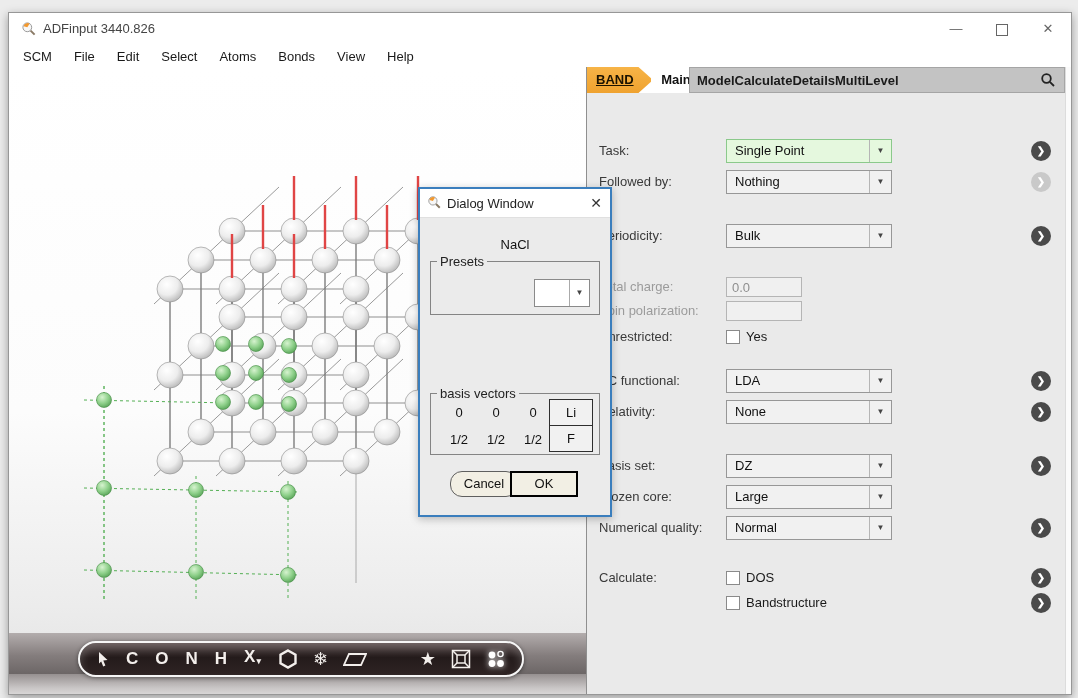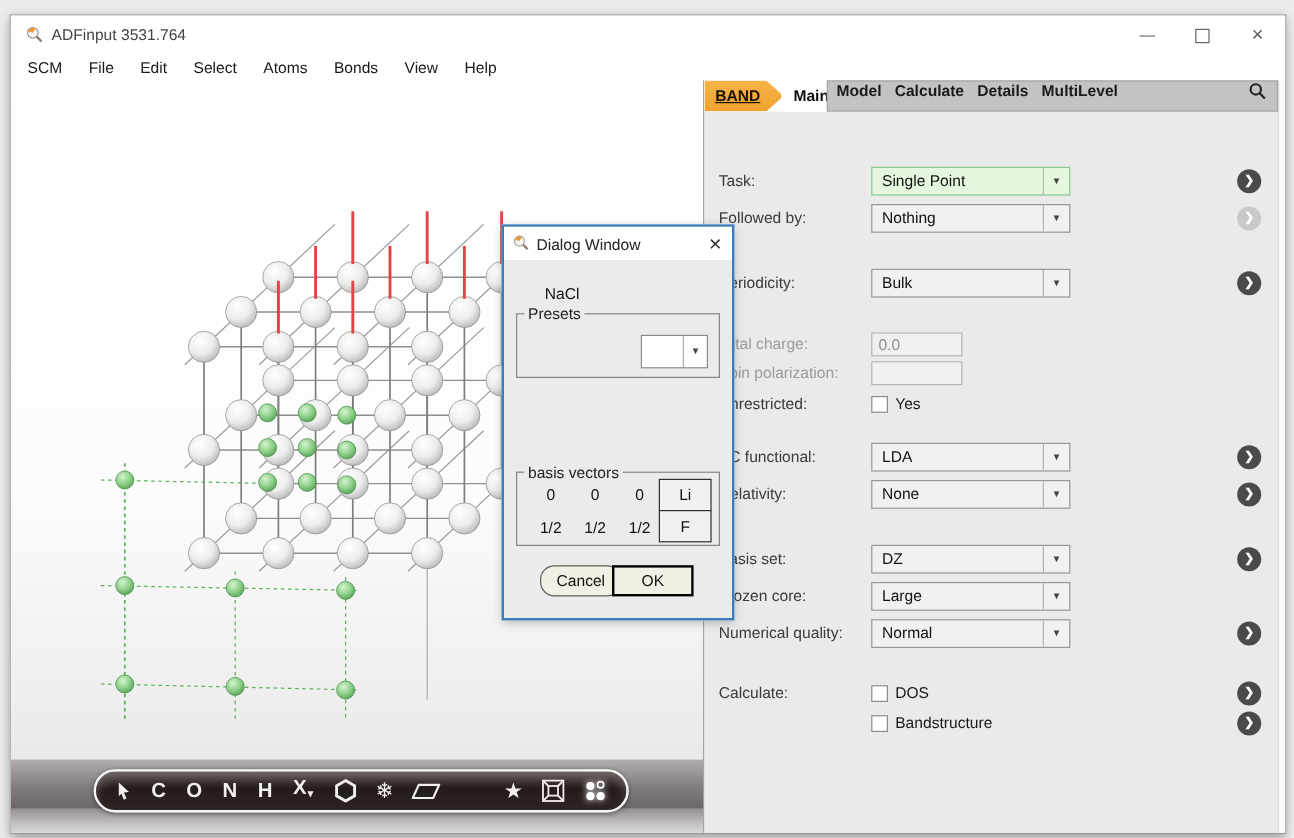--- a/index.html
+++ b/index.html
@@ -41,22 +41,22 @@
   .scrollbar{position:absolute;left:1056px;top:54px;width:6px;height:627px;background:#fbfbfb;
     border-left:1px solid #dcdcdc;box-sizing:border-box;}
   .tabrow{position:absolute;left:0;top:0;width:100%;height:26px;background:#fff;}
   .band-tab{position:absolute;left:0;top:0;width:66px;height:26px;line-height:26px;
     background:linear-gradient(180deg,#f7b447 0%,#efa22f 100%);
     clip-path:polygon(0 0,78% 0,100% 50%,78% 100%,0 100%);
     font-weight:bold;font-size:13px;color:#1a1200;padding-left:9px;box-sizing:border-box;text-decoration:underline;}
   .main-tab{position:absolute;left:64px;top:0;width:50px;height:26px;line-height:26px;background:#fff;
     font-weight:bold;font-size:13px;color:#111;text-align:center;border-right:1px solid #bbb;}
   .graystrip{position:absolute;left:102px;top:0;width:376px;height:26px;background:#c3c3c3;
-    border:1px solid #a5a5a5;box-sizing:border-box;display:flex;align-items:flex-start;
-    padding:0 8px 0 7px;gap:11px;}
+    border:1px solid #a5a5a5;box-sizing:border-box;display:flex;align-items:center;
+    padding:0 8px 0 7px;}
   .graystrip .tab{font-weight:bold;font-size:13px;color:#1a1a1a;}
   .graystrip .search{margin-left:auto;display:inline-flex;}
   
   .row{position:absolute;left:0;width:100%;height:24px;}
   .lbl{position:absolute;left:12px;top:0;line-height:24px;font-size:13px;color:#3a3a3a;}
   .lbl.dis{color:#9b9b9b;}
   .sel{position:absolute;left:139px;top:0;width:166px;height:24px;background:#f1f1f1;
     border:1px solid #979797;box-sizing:border-box;}
   .sel .sel-val{position:absolute;left:8px;top:0;line-height:22px;font-size:13px;color:#111;}
   .sel .sel-arrow{position:absolute;right:0;top:0;width:21px;height:100%;border-left:1px solid #b5b5b5;
@@ -73,21 +73,21 @@
     background:#c9c9c9;color:#fff;text-align:center;line-height:20px;font-size:10px;font-weight:bold;}
   .more.on{background:#4a4a4a;}
   
   .dialog{position:absolute;left:409px;top:174px;width:190px;height:326px;background:#ebebeb;
     border:2px solid #3a7ebd;box-sizing:content-box;z-index:50;box-shadow:0 2px 8px rgba(0,0,0,.25);}
   .dlg-title{position:absolute;left:0;top:0;width:100%;height:28px;background:#fff;
     border-bottom:1px solid #e0e0e0;}
   .dlg-title .t{position:absolute;left:27px;top:7px;font-size:13px;color:#222;}
   .dlg-title .ic{position:absolute;left:7px;top:6px;}
   .dlg-close{position:absolute;right:8px;top:6px;font-size:14px;color:#333;}
-  .dlg-compound{position:absolute;left:0;top:48px;width:100%;font-size:13px;color:#111;margin-left:34px;}
+  .dlg-compound{position:absolute;left:0;top:48px;width:100%;text-align:center;font-size:13px;color:#111;}
   .group{position:absolute;left:10px;width:170px;border:1px solid #848484;box-sizing:border-box;}
   .group .glabel{position:absolute;left:6px;top:-8px;background:#ebebeb;padding:0 3px;
     font-size:13px;color:#222;}
   .g-presets{top:72px;height:54px;}
   .combo{position:absolute;left:103px;top:17px;width:56px;height:28px;background:#fff;
     border:1px solid #8a8a8a;box-sizing:border-box;}
   .combo .sel-arrow{position:absolute;right:0;top:0;width:19px;height:100%;border-left:1px solid #aaa;
     text-align:center;line-height:26px;font-size:8px;color:#444;}
   .g-lattice{top:138px;height:54px;}
   .g-lattice .a-lbl{position:absolute;left:30px;top:4px;font-size:13px;color:#111;}
@@ -109,21 +109,21 @@
 <body>
 
 <div class="window">
 
   <div class="titlebar">
     <svg class="app-icon" viewBox="0 0 16 16">
       <circle cx="6.3" cy="6.3" r="4.4" fill="#f7f7f7" stroke="#9a9a9a"></circle>
       <path d="M2.6 5.2 A4 4 0 0 1 8.6 2.7 L6.3 6.3 Z" fill="#f2982e"></path>
       <line x1="9.6" y1="9.6" x2="13.6" y2="13.6" stroke="#8a7a66" stroke-width="2"></line>
     </svg>
-    <span class="title-text">ADFinput 3531.764</span>
+    <span class="title-text">ADFinput 3440.826</span>
     <span class="win-btn min">—</span>
     <span class="win-btn max"><span class="max-glyph"></span></span>
     <span class="win-btn close">✕</span>
   </div>
 
   <div class="menubar">
     <span class="menu-item">SCM</span>
     <span class="menu-item">File</span>
     <span class="menu-item">Edit</span>
     <span class="menu-item">Select</span>

